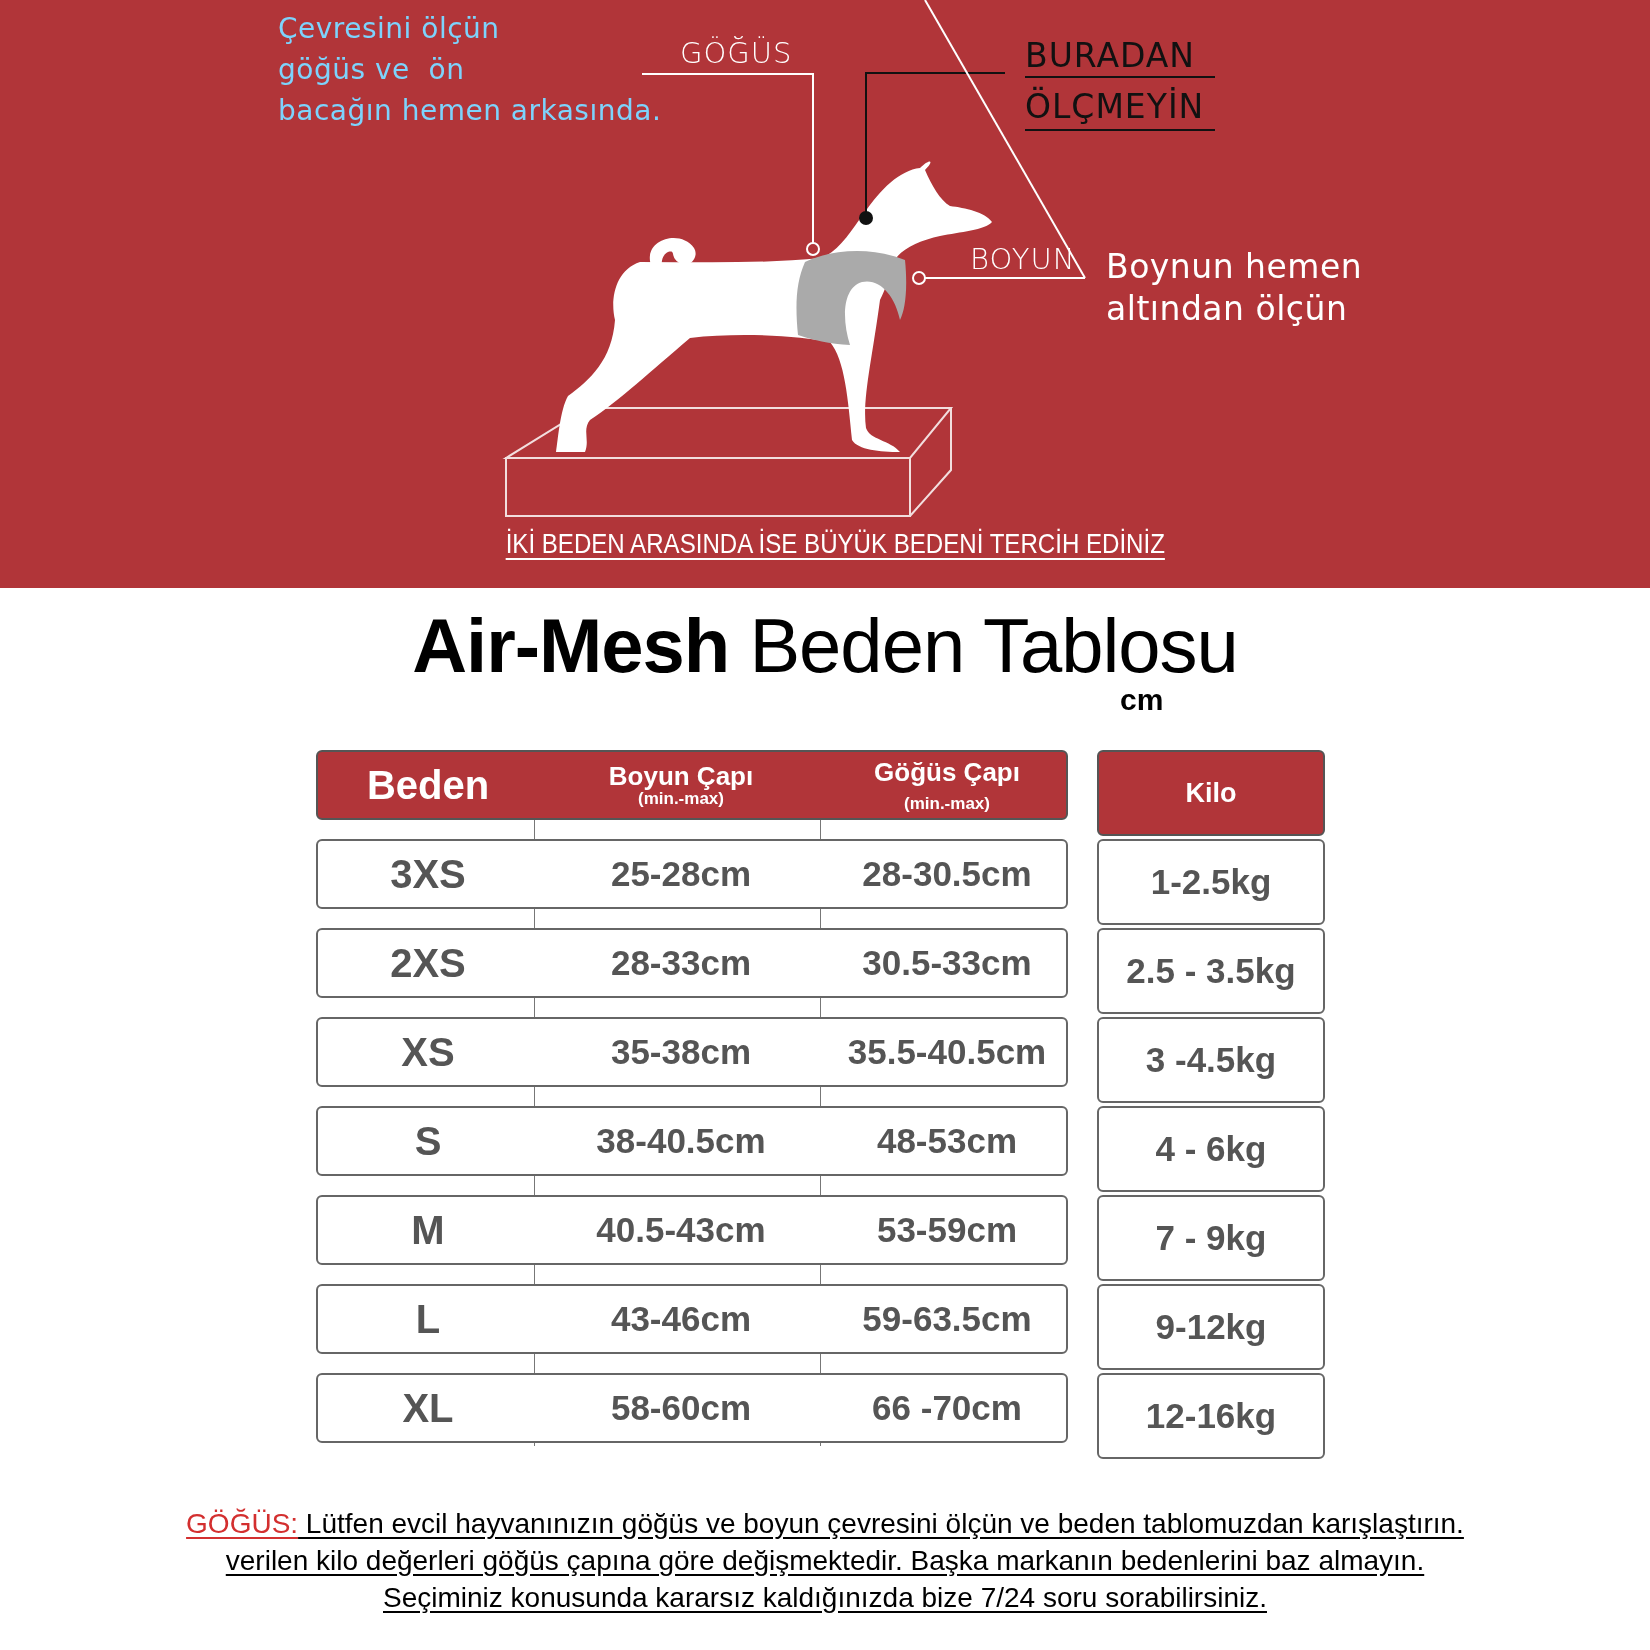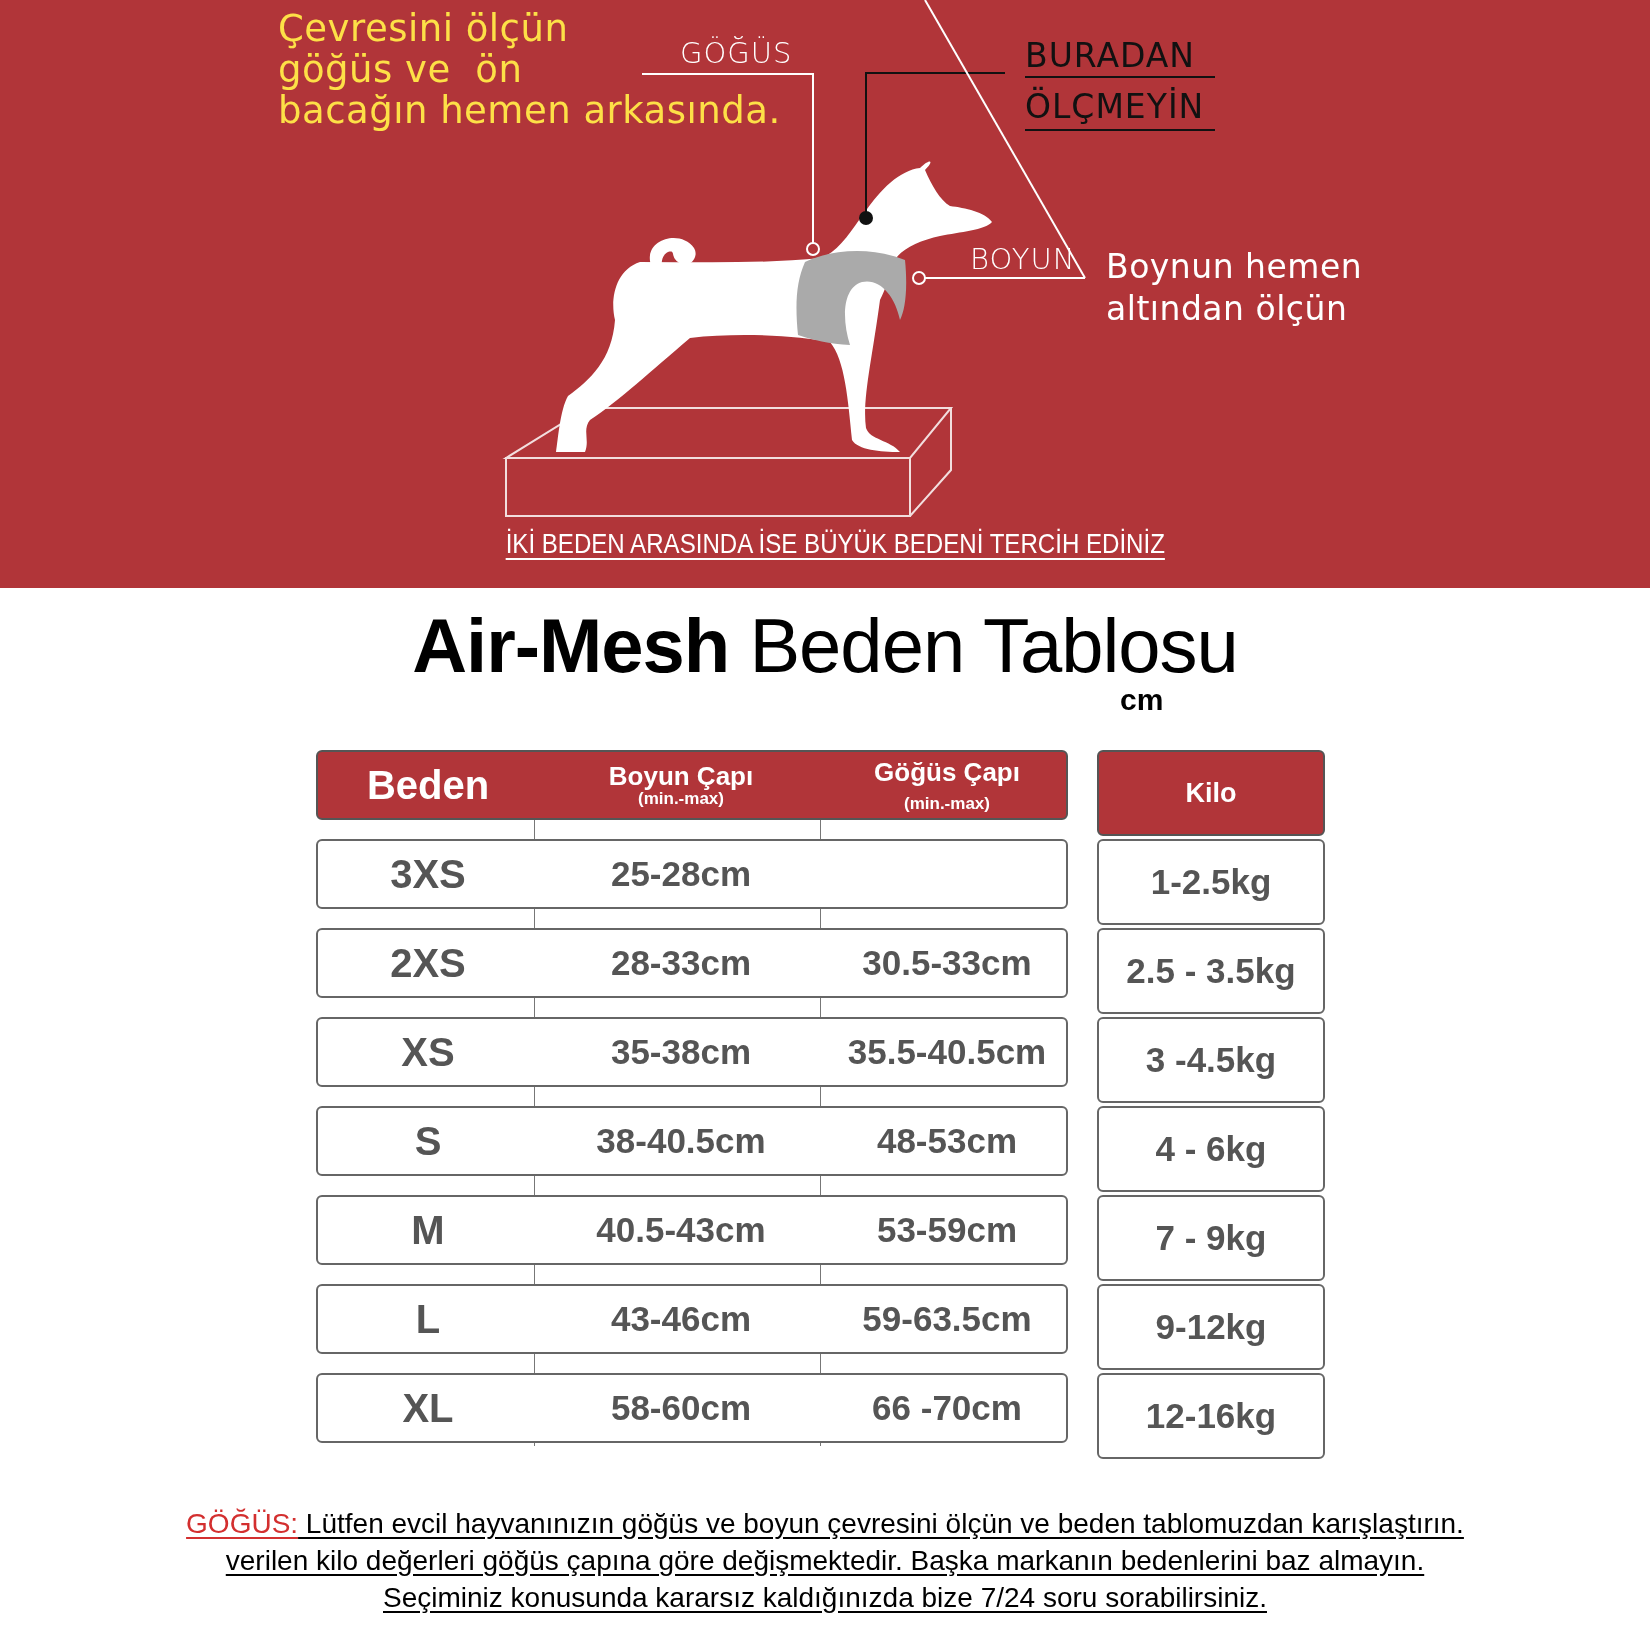--- a/index.html
+++ b/index.html
@@ -7,22 +7,22 @@
     width: 1650px; height: 1650px; position: relative; overflow: hidden;
     background: #ffffff;
     font-family: "Liberation Sans", "DejaVu Sans", sans-serif;
   }
   .top {
     position: absolute; left: 0; top: 0; width: 1650px; height: 588px;
     background: #b13539;
   }
   .abs { position: absolute; }
   .intro {
-    left: 278px; top: 8px; color: #fde047;
-    font-family: "DejaVu Sans", sans-serif; font-size: 37px; line-height: 41px;
+    left: 278px; top: 8px; color: #7dd3fc;
+    font-family: "DejaVu Sans", sans-serif; font-size: 28px; line-height: 41px;
     letter-spacing: 0.5px;
   }
   .intro div { white-space: pre; }
   .thin-label {
     color: #fff; font-family: "DejaVu Sans", sans-serif; font-weight: 300;
     font-size: 29px; letter-spacing: 1px;
   }
   .gogus-label { left: 680px; top: 36px; }
   .boyun-label { left: 970px; top: 242px; }
   .dont { left: 1025px; color: #111; font-family: "DejaVu Sans", sans-serif; font-size: 33px; letter-spacing: 1px; }
@@ -156,20 +156,21 @@
     <div class="cell chest">
       <span class="main">Göğüs Çapı</span>
       <span class="sub">(min.-max)</span>
     </div>
   </div>
   <div class="kilo-box head" style="top:750px;">Kilo</div>
 
   <div class="row-box" style="top:839px;">
     <div class="cell size">3XS</div>
     <div class="cell neck">25-28cm</div>
+    <div class="cell chest">28-30.5cm</div>
   </div>
   <div class="kilo-box" style="top:839px;">1-2.5kg</div>
 
   <div class="row-box" style="top:928px;">
     <div class="cell size">2XS</div>
     <div class="cell neck">28-33cm</div>
     <div class="cell chest">30.5-33cm</div>
   </div>
   <div class="kilo-box" style="top:928px;">2.5 - 3.5kg</div>
 

